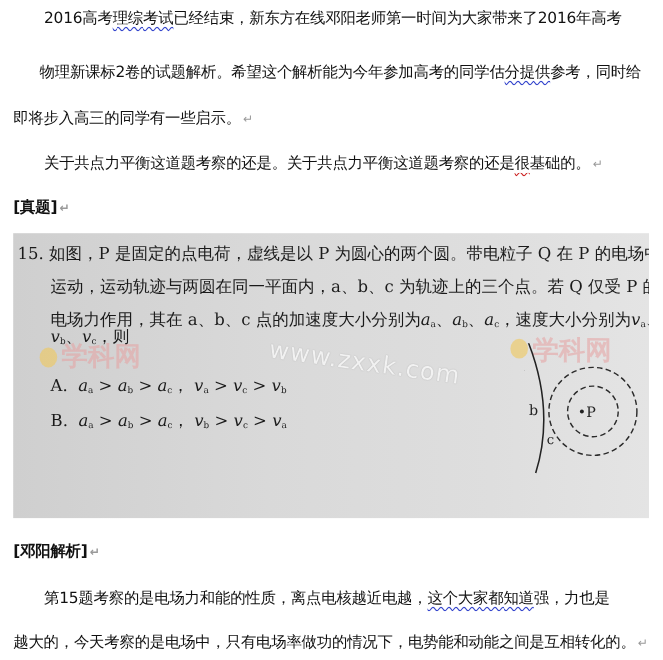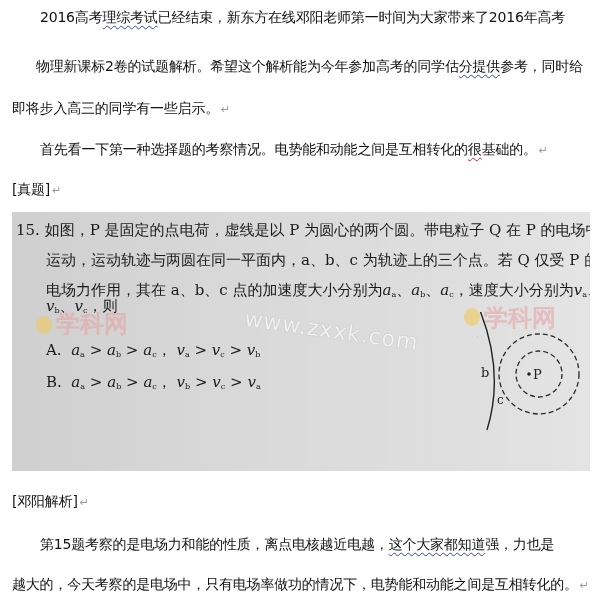--- a/index.html
+++ b/index.html
@@ -3,21 +3,21 @@
 <meta charset="utf-8">
 <style>
   html, body { margin: 0; padding: 0; background: #ffffff; }
   body { width: 603px; height: 600px; position: relative; overflow: hidden;
          font-family: "DejaVu Sans", sans-serif; color: #111; }
   .line { position: absolute; left: 12px; font-size: 14px; line-height: 18px; white-space: nowrap; letter-spacing: -0.2px; }
   .indent { left: 40px; }
   .pm { color: #999; font-size: 11px; margin-left: 2px; }
   .wavy-blue { text-decoration: underline wavy #3344cc; text-decoration-thickness: 1px; text-underline-offset: 3px; }
   .wavy-red { text-decoration: underline wavy #cc2222; text-decoration-thickness: 1px; text-underline-offset: 3px; }
-  .bold { font-weight: normal; }
+  .bold { font-weight: bold; }
 
   .scan { position: absolute; left: 12px; top: 212px; width: 578px; height: 259px;
           background: linear-gradient(90deg, #cfcfcf 0%, #d9d9d9 40%, #dedede 75%, #e4e4e4 100%);
           font-family: "DejaVu Serif", serif; color: #1a1a1a; overflow: hidden; }
   .scan .q { position: absolute; font-size: 15px; line-height: 20px; white-space: nowrap; }
   .scan .opt { position: absolute; left: 34px; font-size: 15px; line-height: 20px; white-space: nowrap; }
   .scan i { font-style: italic; }
   .scan sub { font-size: 8px; vertical-align: -2px; }
   .wm { position: absolute; color: rgba(255,255,255,0.85); font-family: "DejaVu Sans", sans-serif;
         font-size: 22px; transform: rotate(8deg); letter-spacing: 1px;
@@ -30,21 +30,21 @@
 </style>
 </head>
 <body>
 
 <div class="line indent" style="top:8px;"><span>2016高考</span><span class="wavy-blue">理综考试</span><span>已经结束，新东方在线邓阳老师第一时间为大家带来了2016年高考</span></div>
 
 <div class="line" style="top:57px;padding-left:24px;"><span>物理新课标2卷的试题解析。希望这个解析能为今年参加高考的同学估</span><span class="wavy-blue">分提供</span><span>参考，同时给</span></div>
 
 <div class="line" style="top:99px;"><span>即将步入高三的同学有一些启示。</span><span class="pm">↵</span></div>
 
-<div class="line indent" style="top:140px;"><span>首先看一下第一种选择题的考察情况。电势能和动能之间是互相转化的</span><span class="wavy-red">很</span><span>基础的。</span><span class="pm">↵</span></div>
+<div class="line indent" style="top:140px;"><span>关于共点力平衡这道题考察的还是。关于共点力平衡这道题考察的还是</span><span class="wavy-red">很</span><span>基础的。</span><span class="pm">↵</span></div>
 
 <div class="line bold" style="top:180px;"><span>[真题]</span><span class="pm">↵</span></div>
 
 <div class="scan">
   <div class="logo-bulb" style="left:24px;top:104px;"></div>
   <div class="logo" style="left:44px;top:96px;">学科网</div>
   <div class="logo-bulb" style="left:452px;top:96px;"></div>
   <div class="logo" style="left:472px;top:90px;">学科网</div>
   <div class="wm" style="left:232px;top:106px;">www.zxxk.com</div>
 

